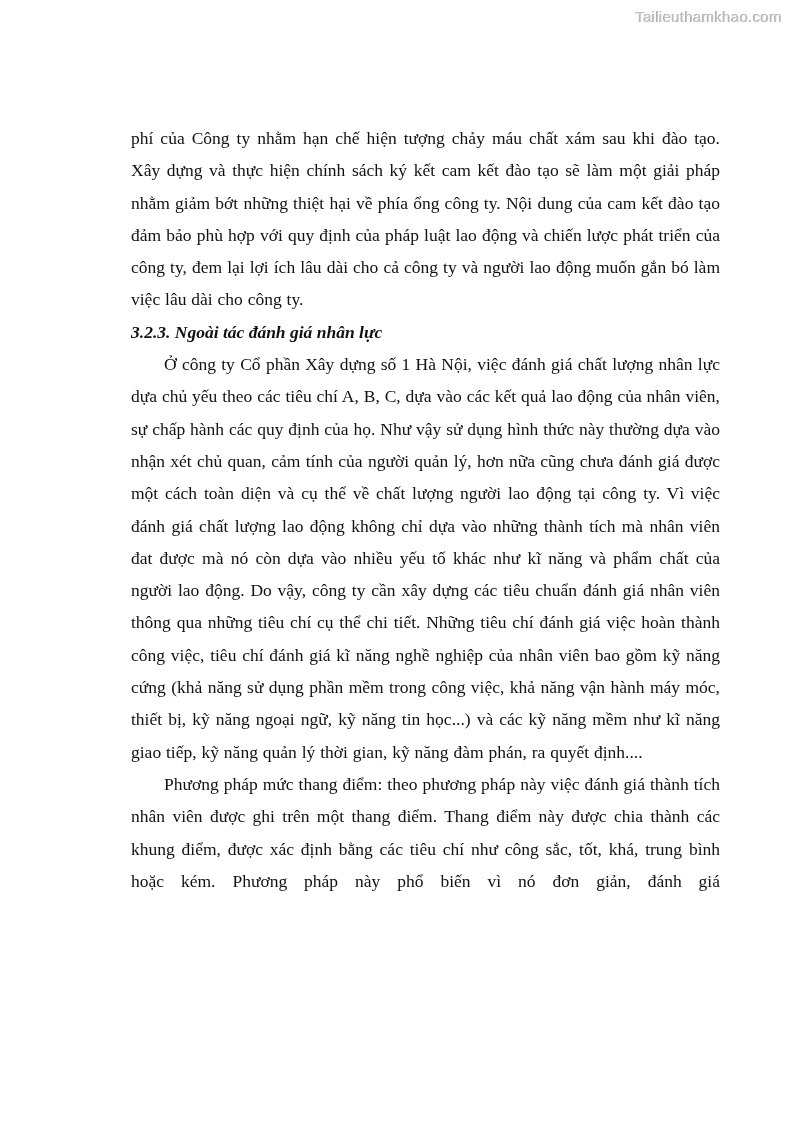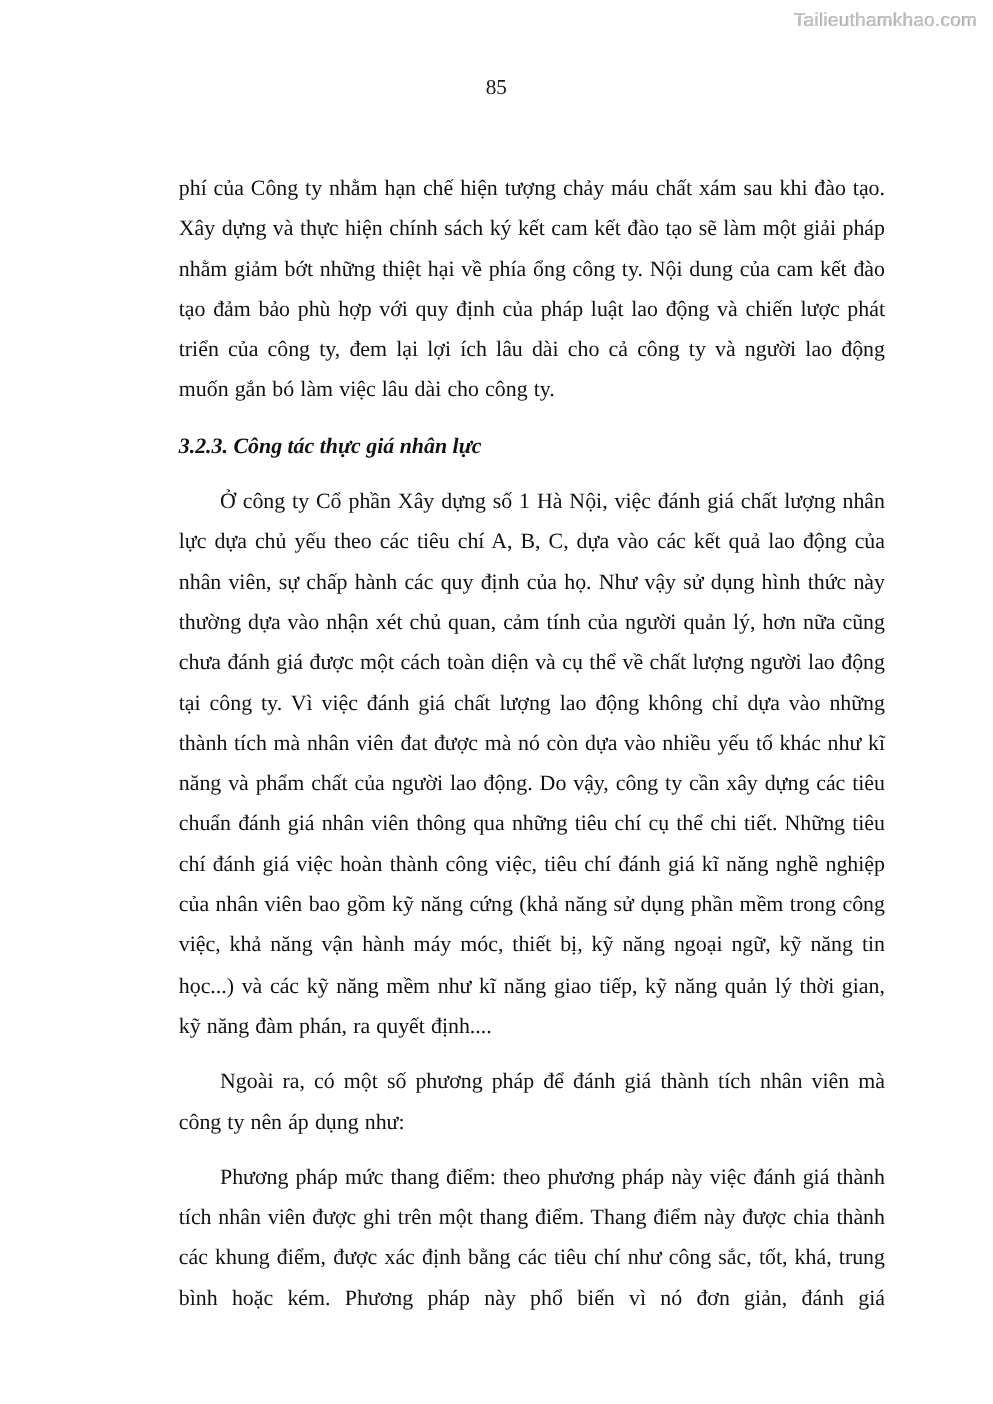--- a/index.html
+++ b/index.html
@@ -39,21 +39,21 @@
   .content {
     position: absolute;
     left: 131px;
     right: 74px;
     top: 122px;
     font-size: 17.5px;
     line-height: 32.3px;
     text-align: justify;
   }
   .content p, .content h3 {
-    margin: 12px;
+    margin: 0;
     padding: 0;
   }
   .body-para {
     text-indent: 33px;
     word-spacing: 0.5px;
   }
   .body-para.no-indent {
     text-indent: 0;
   }
   .heading {
@@ -66,26 +66,24 @@
   .justify-last {
     text-align-last: justify;
   }
 </style>
 </head>
 <body>
 
 <div class="page">
   <div class="watermark">Tailieuthamkhao.com</div>
 
-  <div class="page-number">85</div>
 
   <div class="content">
     <p class="body-para no-indent">phí của Công ty nhằm hạn chế hiện tượng chảy máu chất xám sau khi đào tạo. Xây dựng và thực hiện chính sách ký kết cam kết đào tạo sẽ làm một giải pháp nhằm giảm bớt những thiệt hại về phía ổng công ty. Nội dung của cam kết đào tạo đảm bảo phù hợp với quy định của pháp luật lao động và chiến lược phát triển của công ty, đem lại lợi ích lâu dài cho cả công ty và người lao động muốn gắn bó làm việc lâu dài cho công ty.</p>
 
-    <h3 class="heading">3.2.3. Công tác thực giá nhân lực</h3>
+    <h3 class="heading">3.2.3. Ngoài tác đánh giá nhân lực</h3>
 
     <p class="body-para">Ở công ty Cổ phần Xây dựng số 1 Hà Nội, việc đánh giá chất lượng nhân lực dựa chủ yếu theo các tiêu chí A, B, C, dựa vào các kết quả lao động của nhân viên, sự chấp hành các quy định của họ. Như vậy sử dụng hình thức này thường dựa vào nhận xét chủ quan, cảm tính của người quản lý, hơn nữa cũng chưa đánh giá được một cách toàn diện và cụ thể về chất lượng người lao động tại công ty. Vì việc đánh giá chất lượng lao động không chỉ dựa vào những thành tích mà nhân viên đat được mà nó còn dựa vào nhiều yếu tố khác như kĩ năng và phẩm chất của người lao động. Do vậy, công ty cần xây dựng các tiêu chuẩn đánh giá nhân viên thông qua những tiêu chí cụ thể chi tiết. Những tiêu chí đánh giá việc hoàn thành công việc, tiêu chí đánh giá kĩ năng nghề nghiệp của nhân viên bao gồm kỹ năng cứng (khả năng sử dụng phần mềm trong công việc, khả năng vận hành máy móc, thiết bị, kỹ năng ngoại ngữ, kỹ năng tin học...) và các kỹ năng mềm như kĩ năng giao tiếp, kỹ năng quản lý thời gian,  kỹ năng đàm phán, ra quyết định....</p>
 
-    <p class="body-para">Ngoài ra, có một số phương pháp để đánh giá thành tích nhân viên mà công ty nên áp dụng như:</p>
 
     <p class="body-para justify-last">Phương pháp mức thang điểm: theo phương pháp này việc đánh giá thành tích nhân viên được ghi trên một thang điểm. Thang điểm này được chia thành các khung điểm, được xác định bằng các tiêu chí như công sắc, tốt, khá, trung bình hoặc kém. Phương pháp này phổ biến vì nó đơn giản, đánh giá</p>
   </div>
 </div>
 
 </body></html>

